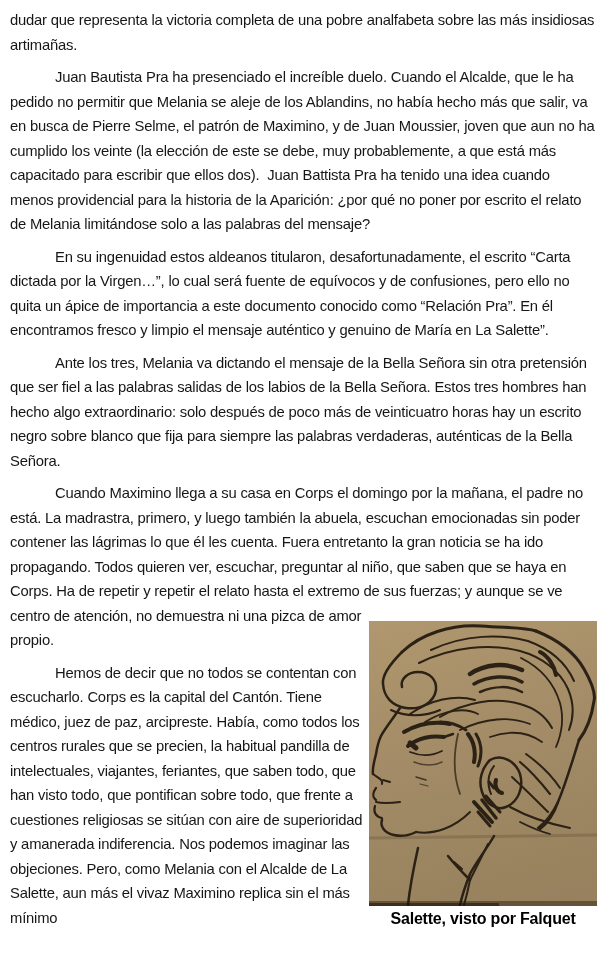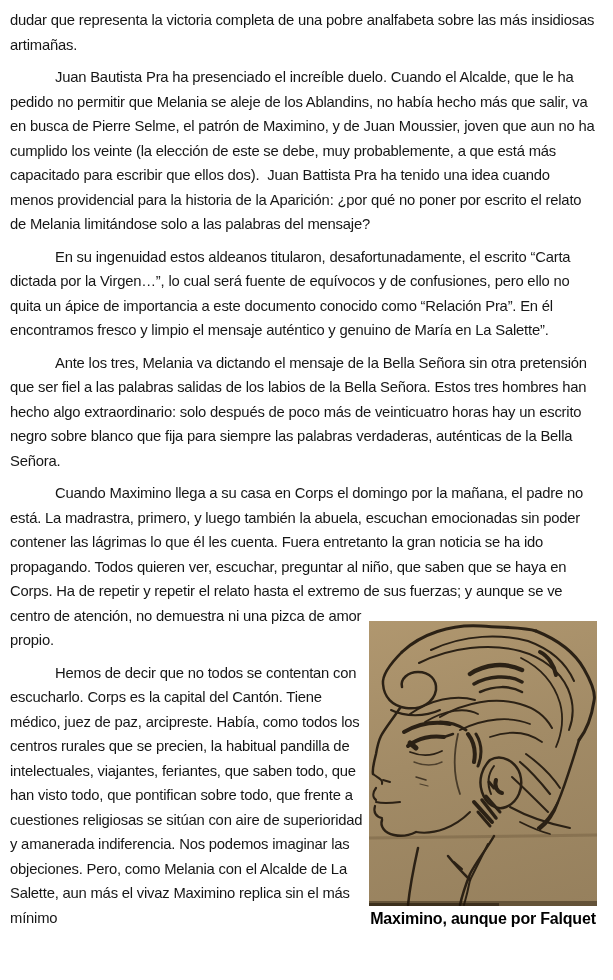--- a/index.html
+++ b/index.html
@@ -136,19 +136,19 @@
           <path d="M101,259 C99,269 97,277 95,284" stroke-width="2"></path>
           <path d="M85,241 L93,248" stroke-width="2"></path>
         </g>
 
         <path d="M0,217 L228,214" stroke="rgba(70,52,28,0.22)" stroke-width="3" fill="none"></path>
 
         <rect x="0" y="280" width="228" height="5" fill="rgba(38,26,12,0.45)"></rect>
         <rect x="0" y="282" width="130" height="3" fill="rgba(28,18,8,0.55)"></rect>
       </svg>
     </div>
-    <figcaption class="portrait-caption">Maximino, aunque por Falquet</figcaption>
+    <figcaption class="portrait-caption">Salette, visto por Falquet</figcaption>
   </figure>
 
   <p class="para">Cuando Maximino llega a su casa en Corps el domingo por la mañana, el padre no está. La madrastra, primero, y luego también la abuela, escuchan emocionadas sin poder contener las lágrimas lo que él les cuenta. Fuera entretanto la gran noticia se ha ido propagando. Todos quieren ver, escuchar, preguntar al niño, que saben que se haya en Corps. Ha de repetir y repetir el relato hasta el extremo de sus fuerzas; y aunque se ve centro de atención, no demuestra ni una pizca de amor propio.</p>
   <p class="para">Hemos de decir que no todos se contentan con escucharlo. Corps es la capital del Cantón. Tiene médico, juez de paz, arcipreste. Había, como todos los centros rurales que se precien, la habitual pandilla de intelectuales, viajantes, feriantes, que saben todo, que han visto todo, que pontifican sobre todo, que frente a cuestiones religiosas se sitúan con aire de superioridad y amanerada indiferencia. Nos podemos imaginar las objeciones. Pero, como Melania con el Alcalde de La Salette, aun más el vivaz Maximino replica sin el más mínimo</p>
 
 </div>
 
 </body></html>

